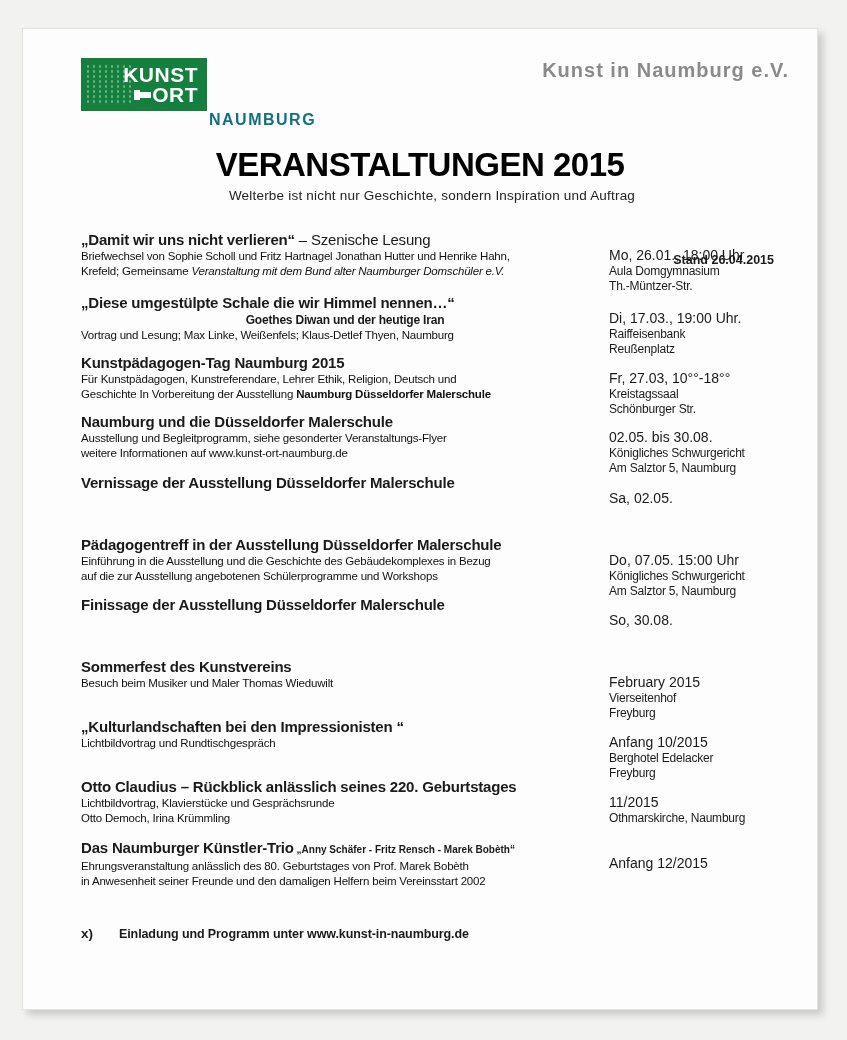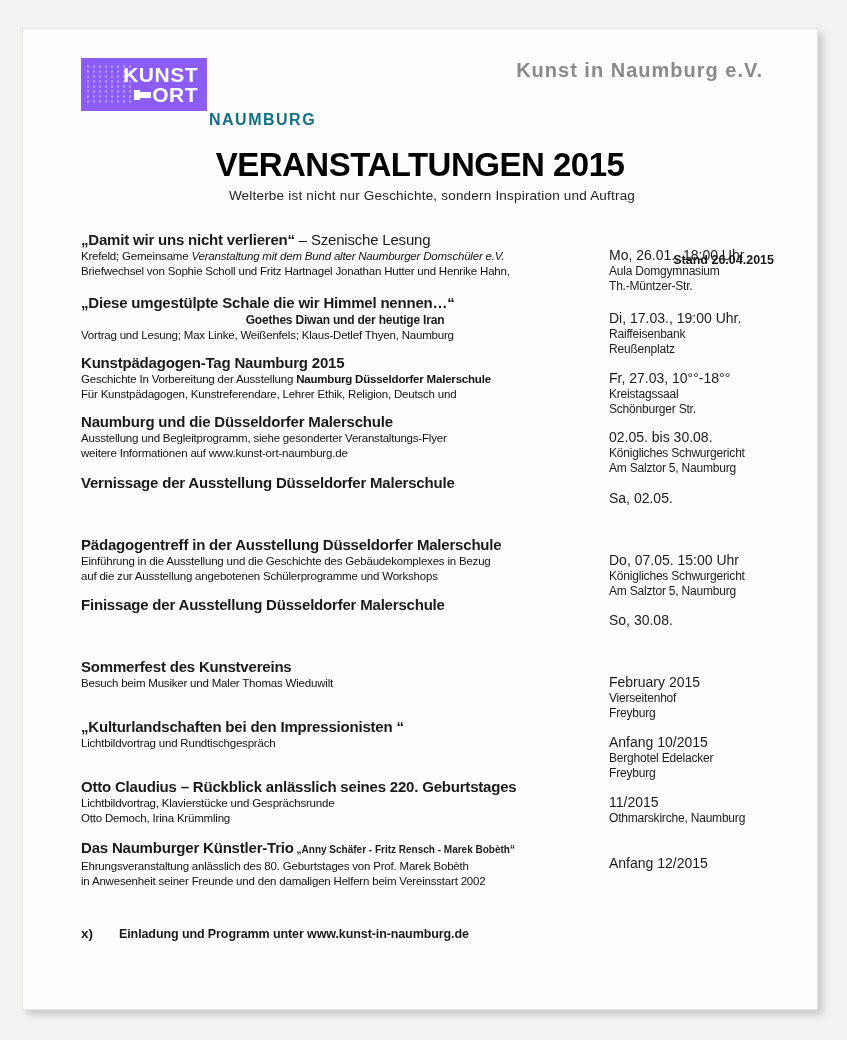--- a/index.html
+++ b/index.html
@@ -15,40 +15,40 @@
     position:absolute; left:22px; top:28px;
     width:796px; height:982px;
     background:#fdfdfd;
     border:1px solid #e3e3e1;
     box-shadow:5px 5px 7px rgba(0,0,0,.16);
   }
   
   .logo-box {
     position:absolute; left:58px; top:29px;
     width:126px; height:53px;
-    background:#8b5cf6;
+    background:#15803d;
     display:flex; align-items:center; justify-content:flex-end;
     padding-right:9px;
   }
   .logo-dots {
     position:absolute; left:4px; top:6px; width:48px; height:41px;
     background-image:radial-gradient(circle, rgba(255,255,255,.38) 1px, transparent 1.4px);
     background-size:6px 5px;
   }
   .logo-text { text-align:right; line-height:20px; color:#fff; font-weight:bold;
     font-size:21px; letter-spacing:.5px; position:relative; }
   .logo-line2 { display:flex; align-items:center; justify-content:flex-end; }
   .key-bar { display:inline-block; width:17px; height:6px; background:#fff; margin-right:1px; position:relative; }
   .key-bar::before { content:""; position:absolute; left:0; top:-2px; width:6px; height:10px; background:#fff; }
   .logo-city {
     position:absolute; left:186px; top:82px;
     color:#127082; font-weight:bold; font-size:16px; letter-spacing:1.5px;
   }
   .brand {
-    position:absolute; top:30px; right:54px;
+    position:absolute; top:30px; right:28px;
     color:#8a8a8a; font-weight:bold; font-size:20px; letter-spacing:1px;
   }
   .doc-title {
     position:absolute; top:117px; left:0; width:100%;
     text-align:center; font-weight:bold; font-size:33px; letter-spacing:-.5px; color:#000;
   }
   .doc-subtitle {
     position:absolute; top:159px; left:0; width:100%;
     text-align:center; font-size:13.5px; color:#222; letter-spacing:.2px;padding-left:24px;
   }
@@ -98,22 +98,22 @@
   <div class="logo-city">NAUMBURG</div>
   <div class="brand">Kunst in Naumburg e.V.</div>
 
   <div class="doc-title">VERANSTALTUNGEN 2015</div>
   <div class="doc-subtitle">Welterbe ist nicht nur Geschichte, sondern Inspiration und Auftrag</div>
   <div class="doc-stand">Stand 26.04.2015</div>
 
   <div class="event-row" style="top:202px">
     <div class="ev-left">
       <div class="ev-title"><span>„Damit wir uns nicht verlieren“</span><span class="reg"> – Szenische Lesung</span></div>
+      <div class="ev-desc"><span>Briefwechsel von Sophie Scholl und Fritz Hartnagel Jonathan Hutter und Henrike Hahn,</span></div>
       <div class="ev-desc"><span>Krefeld; Gemeinsame </span><span class="it">Veranstaltung mit dem Bund alter Naumburger Domschüler e.V.</span></div>
-      <div class="ev-desc"><span>Briefwechsel von Sophie Scholl und Fritz Hartnagel Jonathan Hutter und Henrike Hahn,</span></div>
     </div>
     <div class="ev-right">
       <div class="ev-when">Mo, 26.01., 18:00 Uhr</div>
       <div class="ev-where">Aula Domgymnasium</div>
       <div class="ev-where">Th.-Müntzer-Str.</div>
     </div>
   </div>
 
   <div class="event-row" style="top:265px">
     <div class="ev-left">
@@ -124,22 +124,22 @@
     <div class="ev-right">
       <div class="ev-when">Di, 17.03., 19:00 Uhr.</div>
       <div class="ev-where">Raiffeisenbank</div>
       <div class="ev-where">Reußenplatz</div>
     </div>
   </div>
 
   <div class="event-row" style="top:325px">
     <div class="ev-left">
       <div class="ev-title">Kunstpädagogen-Tag Naumburg 2015</div>
+      <div class="ev-desc">Für Kunstpädagogen, Kunstreferendare, Lehrer Ethik, Religion, Deutsch und</div>
       <div class="ev-desc"><span>Geschichte In Vorbereitung der Ausstellung </span><span class="bd">Naumburg Düsseldorfer Malerschule</span></div>
-      <div class="ev-desc">Für Kunstpädagogen, Kunstreferendare, Lehrer Ethik, Religion, Deutsch und</div>
     </div>
     <div class="ev-right">
       <div class="ev-when">Fr, 27.03, 10°°-18°°</div>
       <div class="ev-where">Kreistagssaal</div>
       <div class="ev-where">Schönburger Str.</div>
     </div>
   </div>
 
   <div class="event-row" style="top:384px">
     <div class="ev-left">

